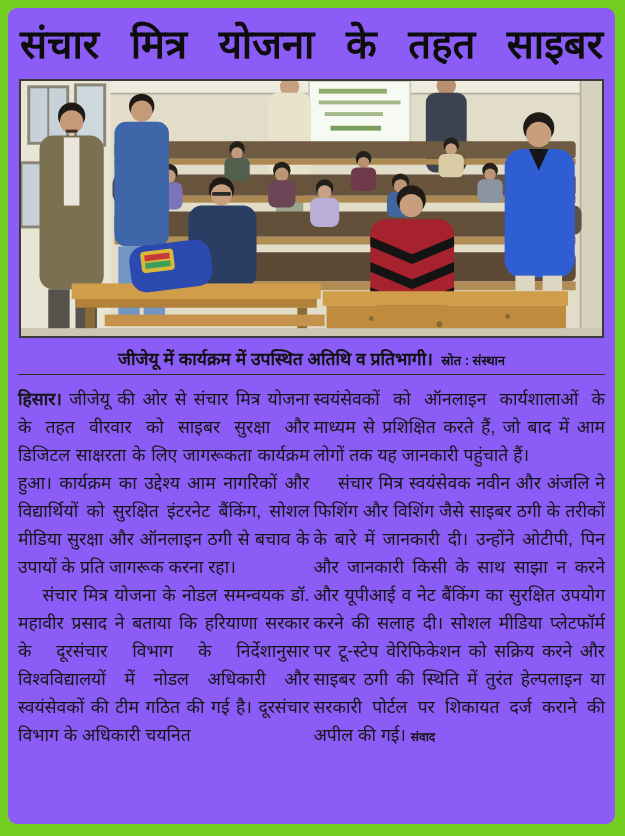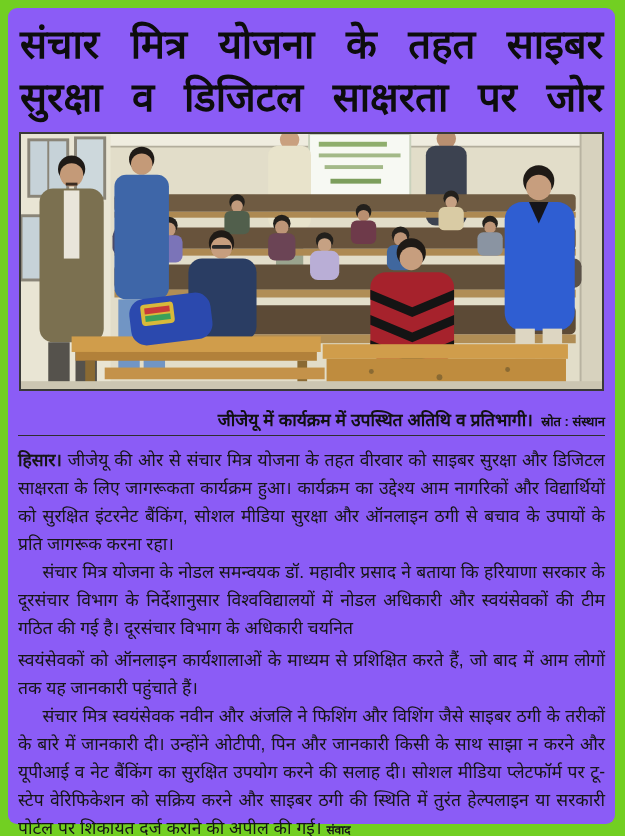--- a/index.html
+++ b/index.html
@@ -31,43 +31,42 @@
     white-space:nowrap;
   }
   .photo-frame{
     border:2px solid #3a3a38;
     background:#e3decb;
     line-height:0;
     margin:0 1px;
   }
   .photo-frame svg{width:100%;height:auto;display:block;}
   .caption-row{
-    text-align:right;
-    margin:16px 0 4px 0;
+    text-align:center;
+    margin:8px 0 4px 0;
     color:#111;
   }
   .caption-main{
     font-weight:bold;
     font-size:17.5px;
   }
   .caption-credit{
     font-weight:bold;
     font-size:13px;
     margin-left:4px;
   }
   .divider{
     border:none;
     border-top:1.6px solid #2f2f2f;
     margin:4px 0 10px 0;
   }
   .body-cols{
     display:flex;
     gap:4px;
     color:#161616;
-    flex-direction:column;
   }
   .col{flex:1;min-width:0;}
   .col p{
     margin:0;
     font-size:17.5px;
     line-height:1.6;
     text-align:justify;
   }
   .col p.indent{text-indent:1.4em;}
   .dateline{font-weight:bold;}
@@ -76,21 +75,20 @@
     font-size:12px;
   }
 </style>
 </head>
 <body>
 
 <div class="sheet">
 
   <div class="headline">
     <div class="hl-line">संचार मित्र योजना के तहत साइबर</div>
-    <div class="hl-line">सुरक्षा व डिजिटल साक्षरता पर जोर</div>
   </div>
 
   <div class="photo-frame">
     <svg viewBox="0 0 597 262" xmlns="http://www.w3.org/2000/svg">
 
       <rect x="0" y="0" width="597" height="262" fill="#e2ddc9"></rect>
       <rect x="0" y="0" width="597" height="13" fill="#efecdf"></rect>
       <line x1="0" y1="13" x2="597" y2="13" stroke="#b2ad9c" stroke-width="2"></line>
       <rect x="575" y="0" width="22" height="262" fill="#d7d2be"></rect>
       <line x1="575" y1="0" x2="575" y2="262" stroke="#b8b3a1" stroke-width="2"></line>

